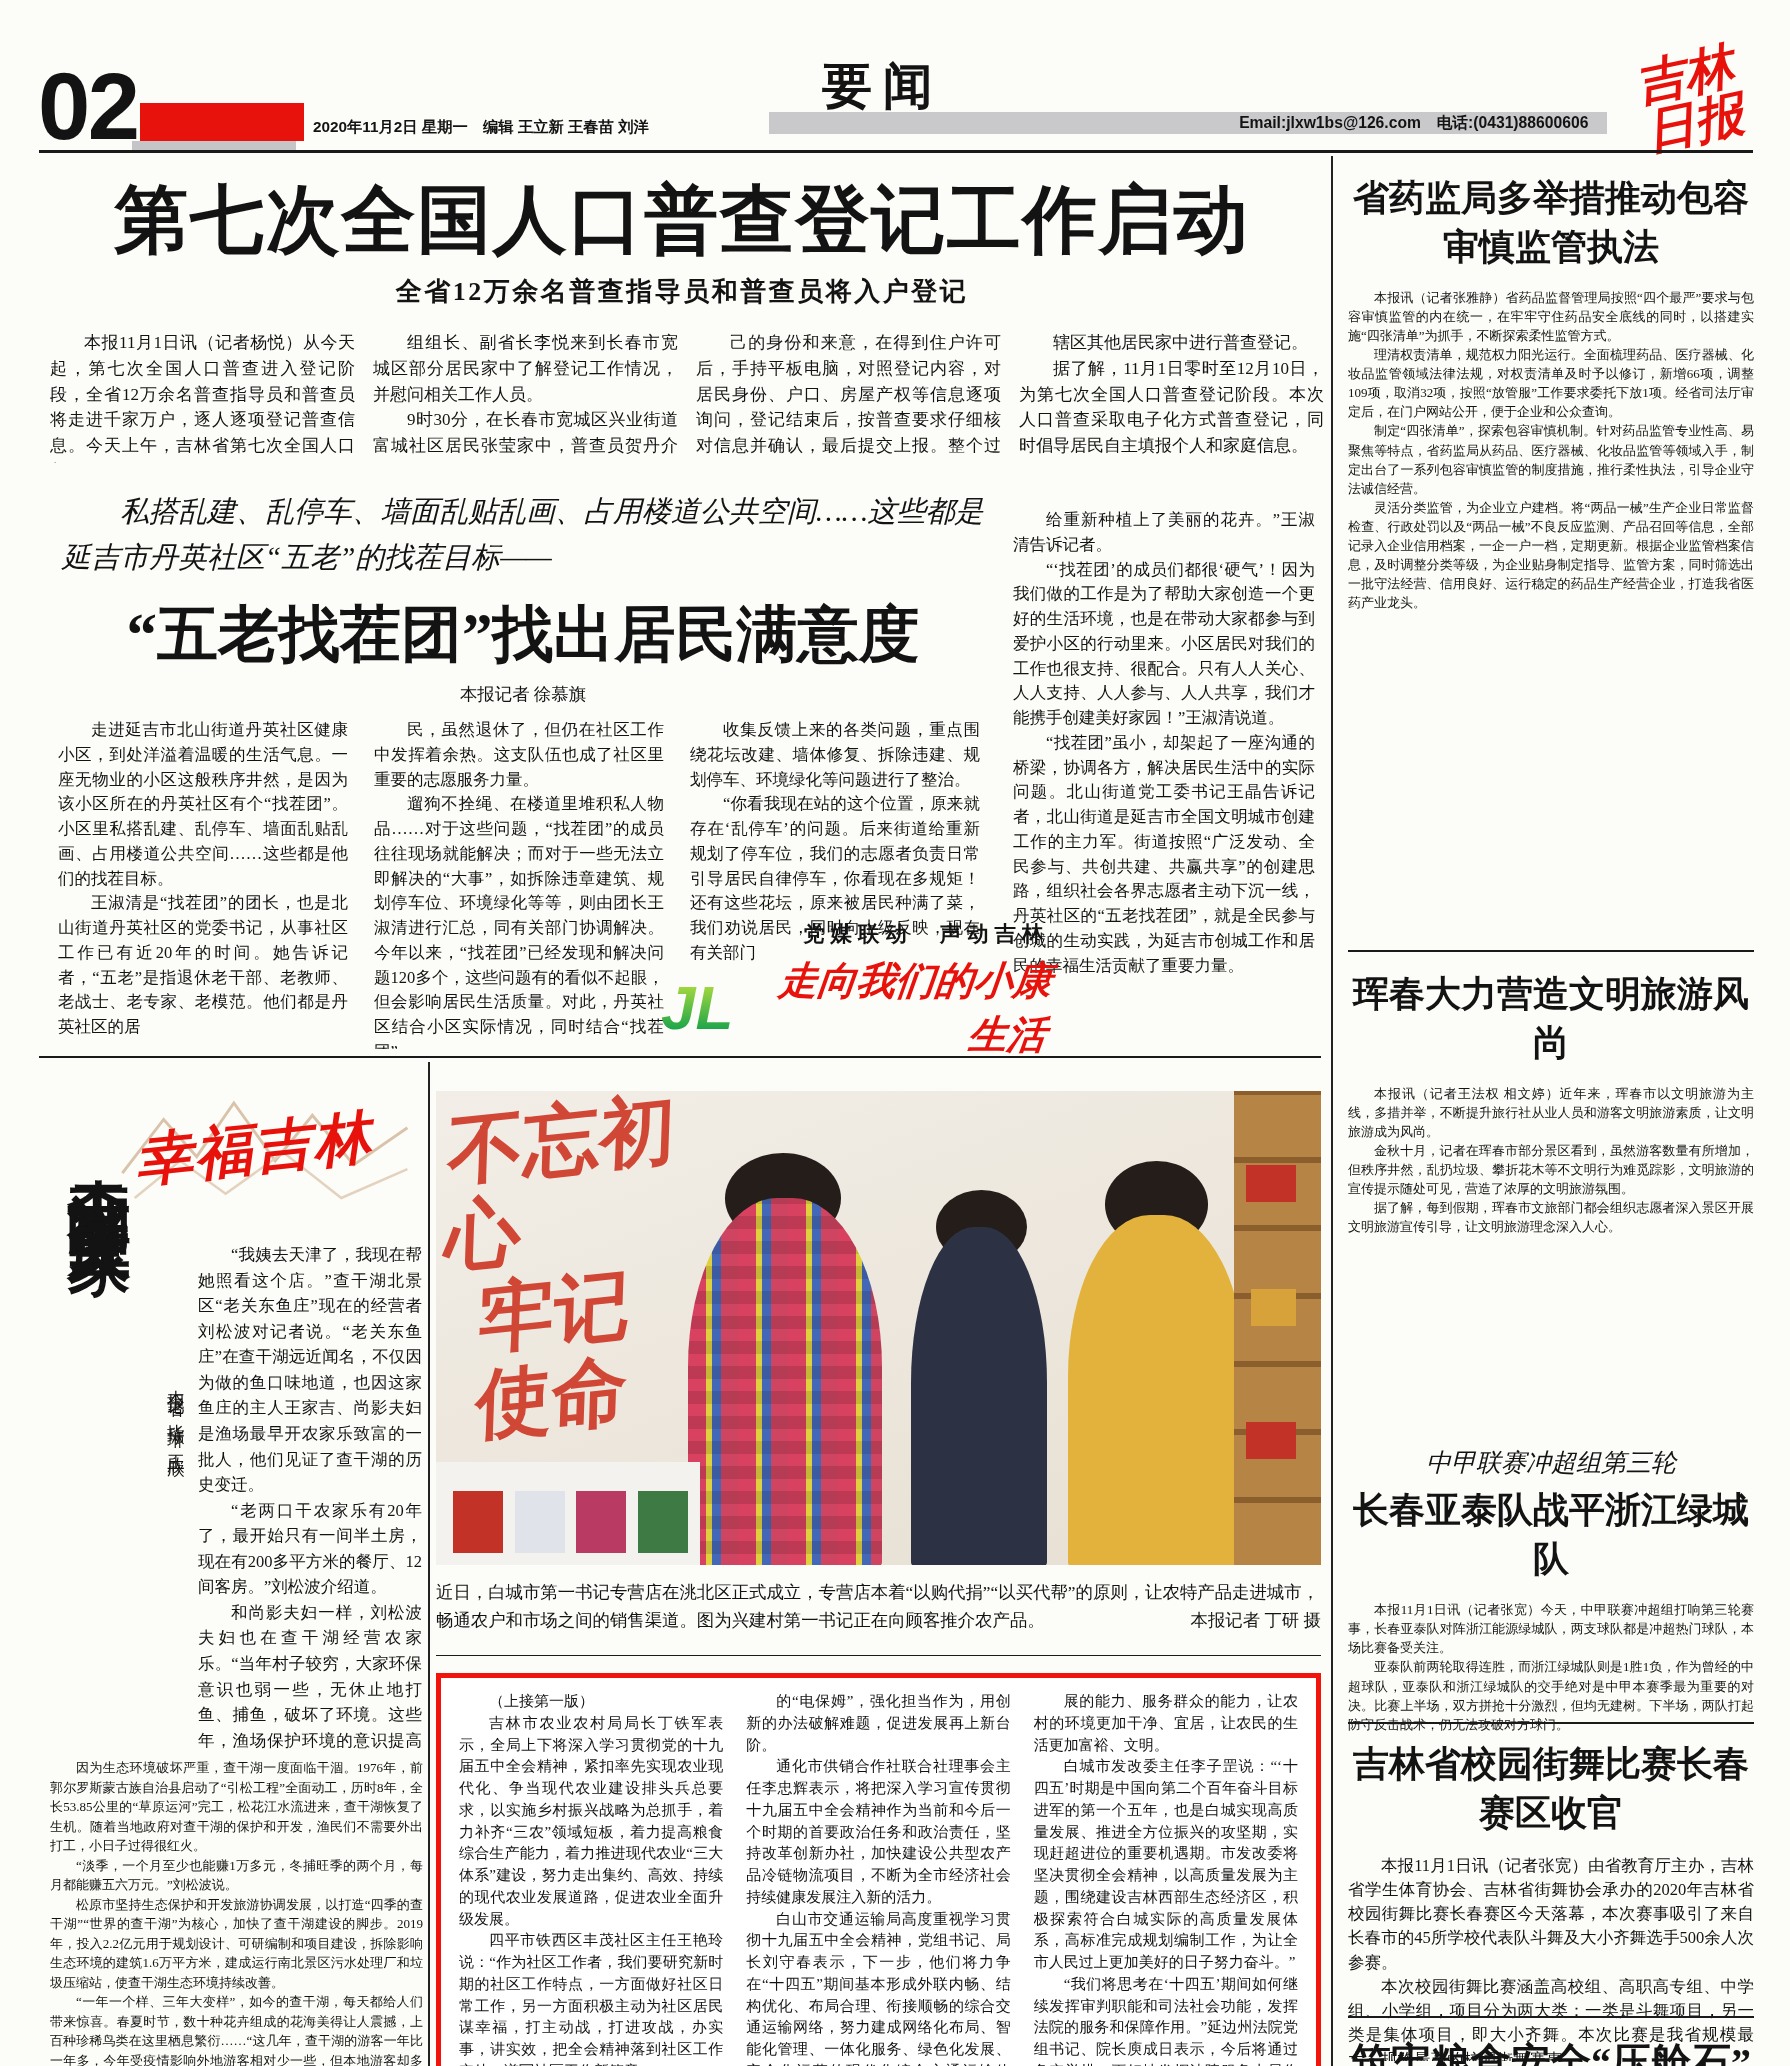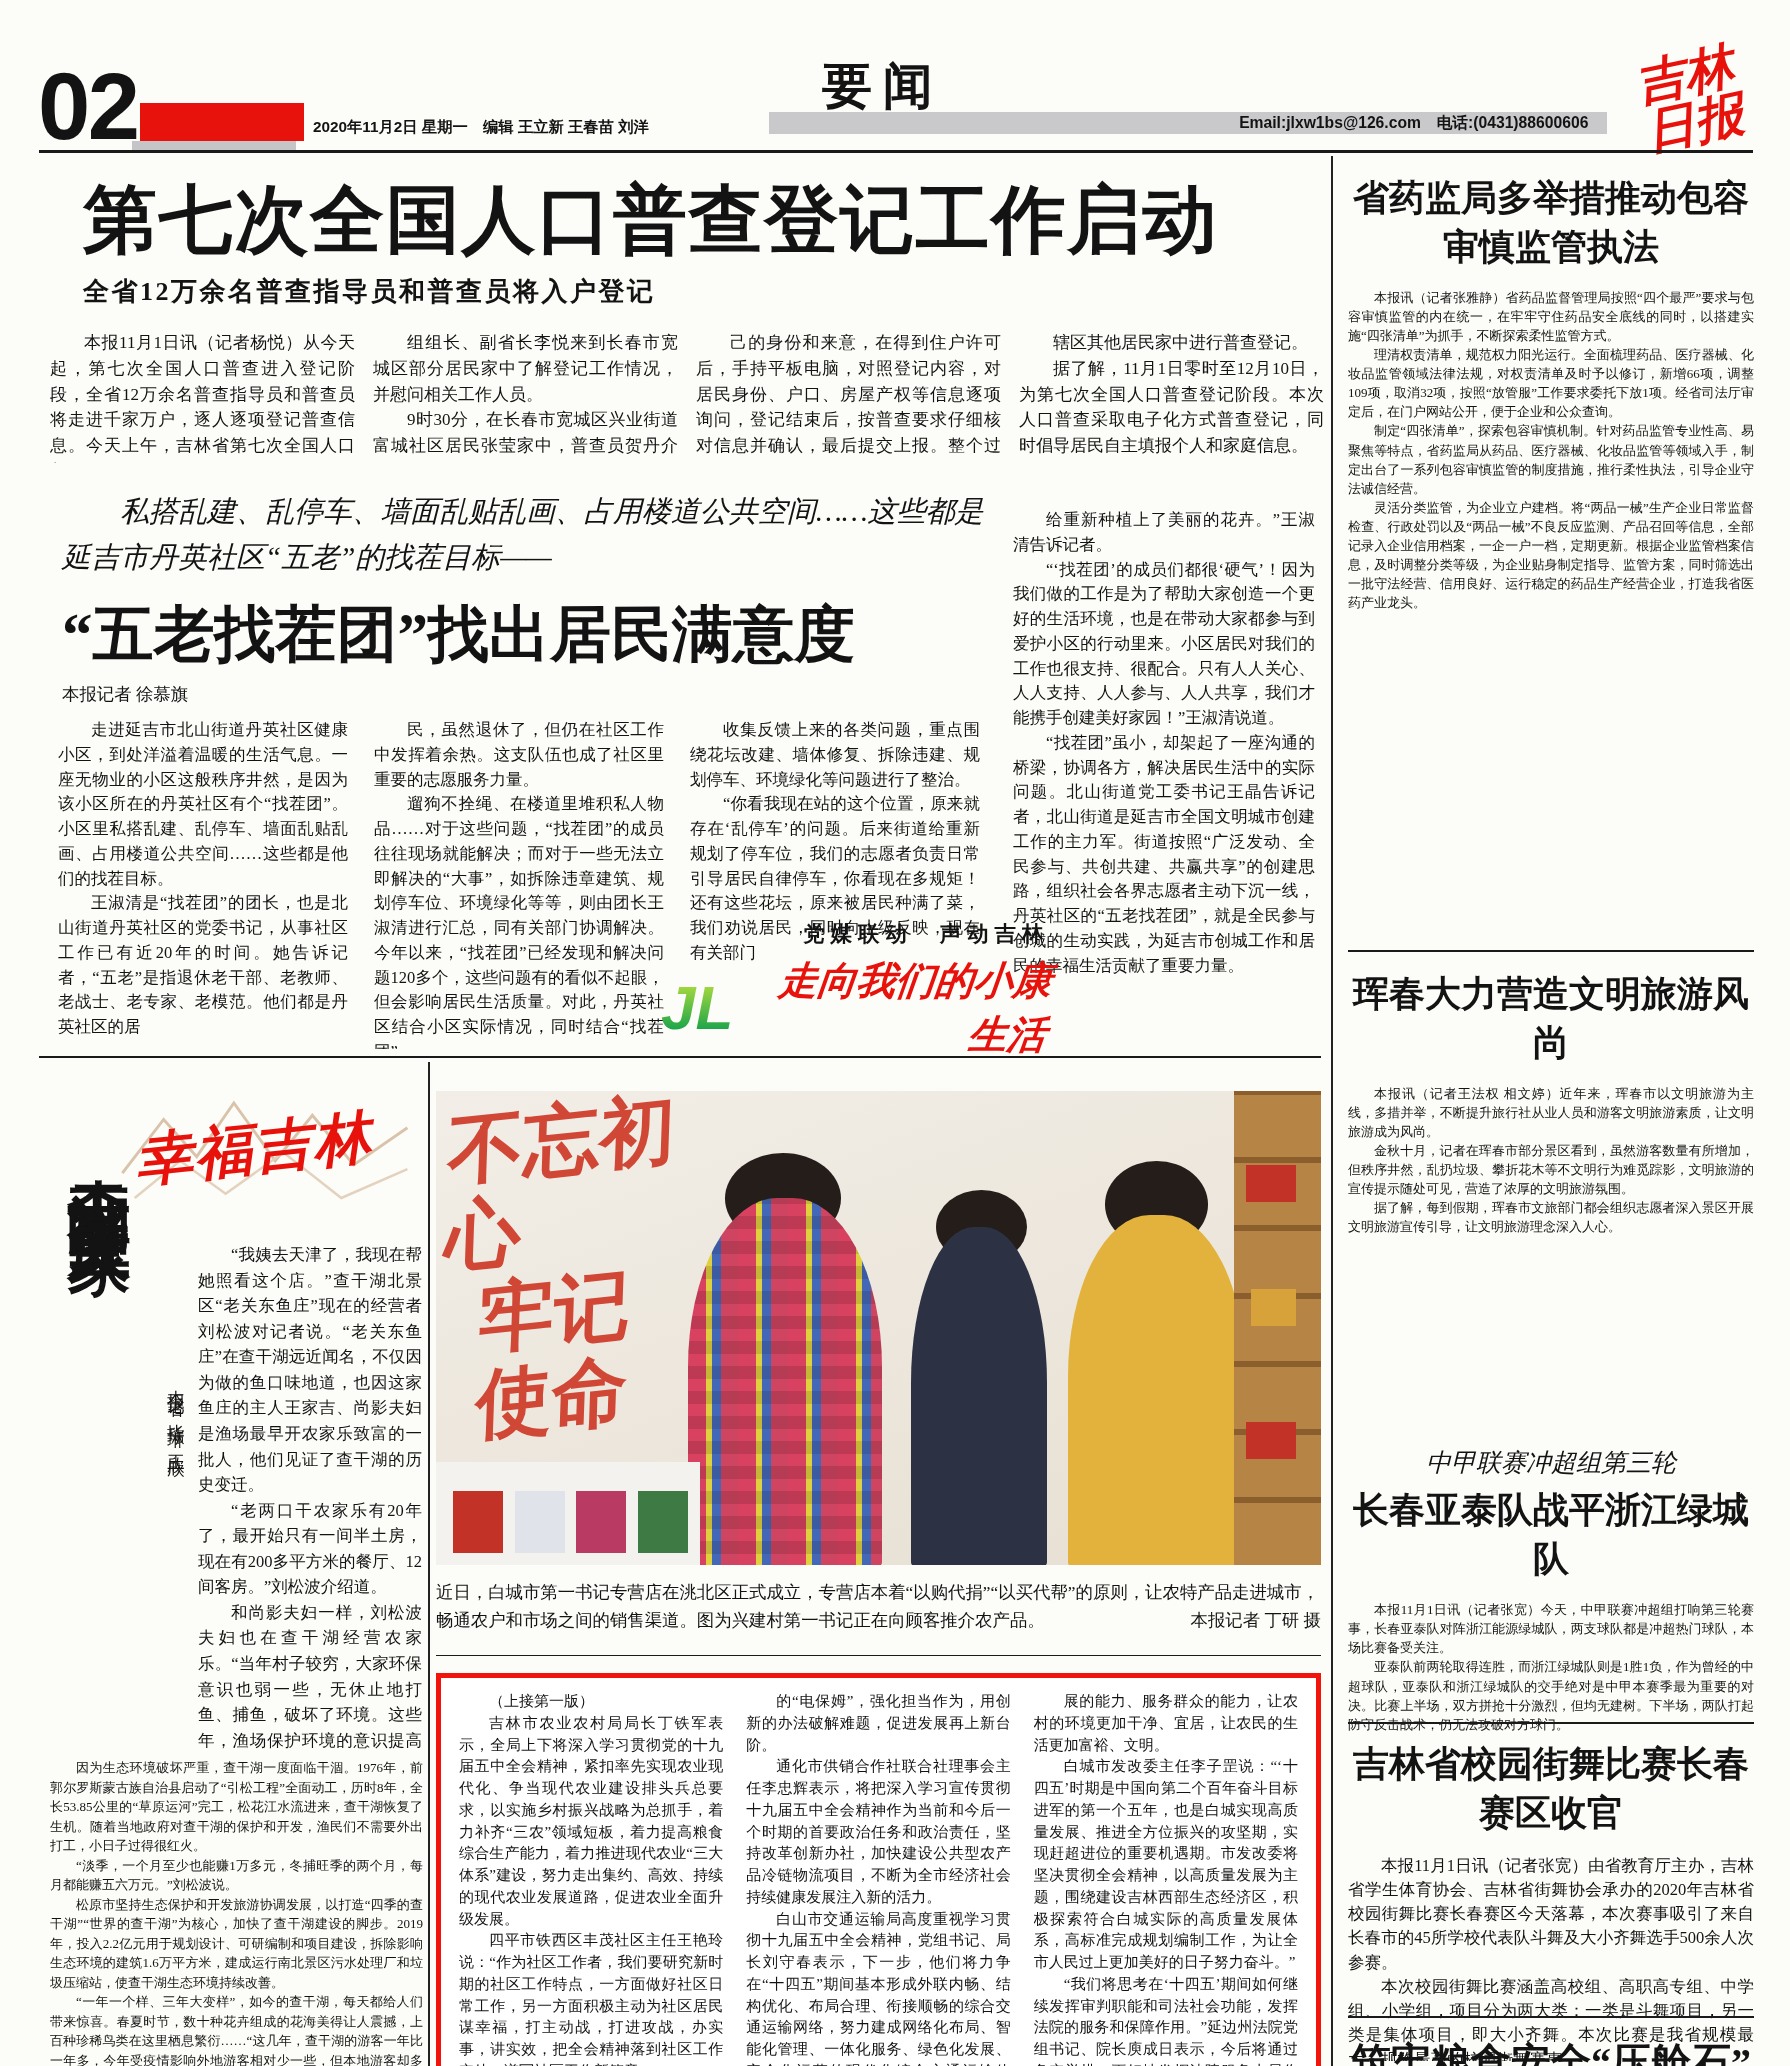--- a/index.html
+++ b/index.html
@@ -3,21 +3,21 @@
 <meta charset="utf-8">
 <style>
   html,body{margin:0;padding:0;background:#888;}
   .page{position:relative;width:1790px;height:2553px;background:#fcfcf8;color:#131313;
         font-family:"Liberation Serif","DejaVu Serif",serif;overflow:hidden;}
   .abs{position:absolute;}
   .sans{font-family:"Liberation Sans","DejaVu Sans",sans-serif;}
   .rule{background:#1a1a1a;}
   .col{overflow:hidden;}
   .col p{margin:0;text-indent:2em;text-align:justify;}
-  .center{text-align:left;}
+  .center{text-align:center;}
   
   .pageno{left:38px;top:53px;font-size:94px;font-weight:900;letter-spacing:-2.5px;}
   .redblock{left:140px;top:103px;width:164px;height:38px;background:#e8120c;}
   .grayshadow{left:132px;top:141px;width:164px;height:10.7px;background:#c5c5c7;}
   .dateline{left:313px;top:117px;font-size:15.3px;font-weight:700;}
   .section-title{left:822px;top:53px;font-size:50px;font-weight:900;letter-spacing:10.7px;}
   .graybar{left:769px;top:112px;width:838px;height:21.5px;background:#c9c9cb;
            font-size:15.7px;font-weight:700;line-height:21.5px;text-align:right;padding-right:18.6px;box-sizing:border-box;}
   .masthead{left:1624px;top:50px;width:132px;height:103px;color:#e8120c;font-weight:900;
             font-size:49px;line-height:1.0;transform:rotate(-12deg);font-style:italic;text-align:center;}

